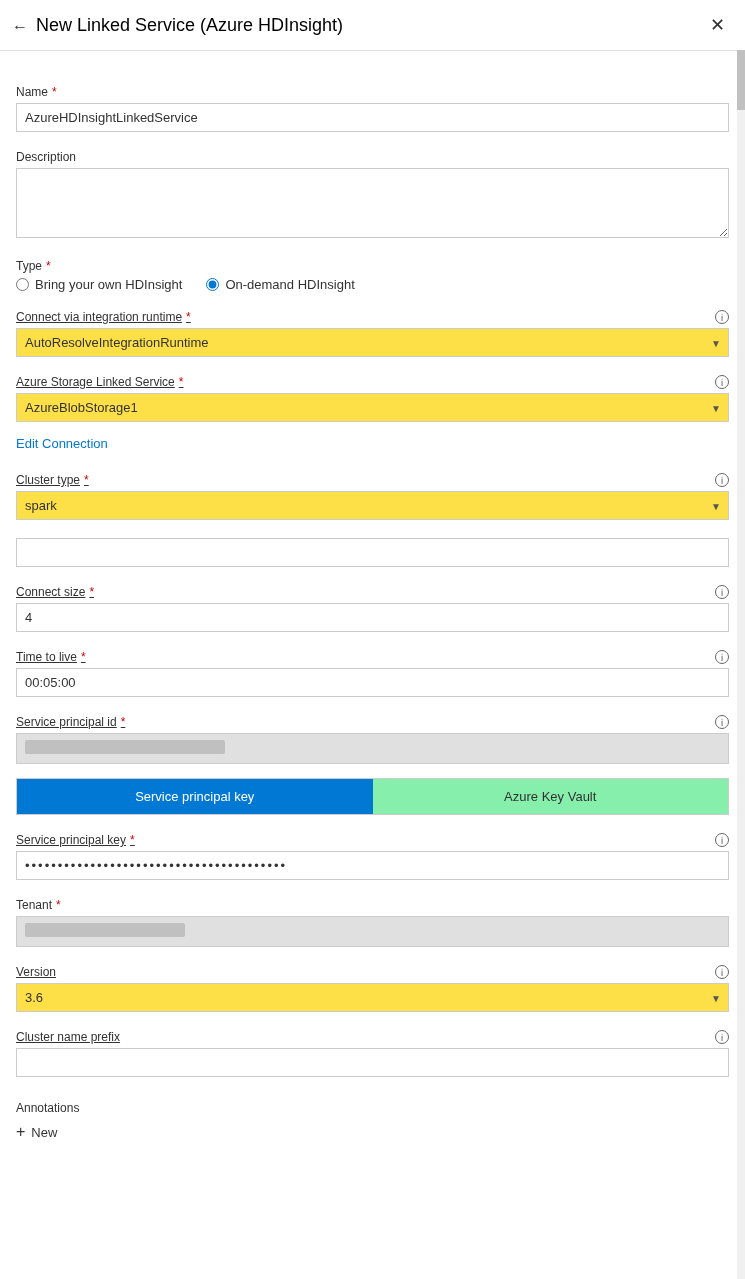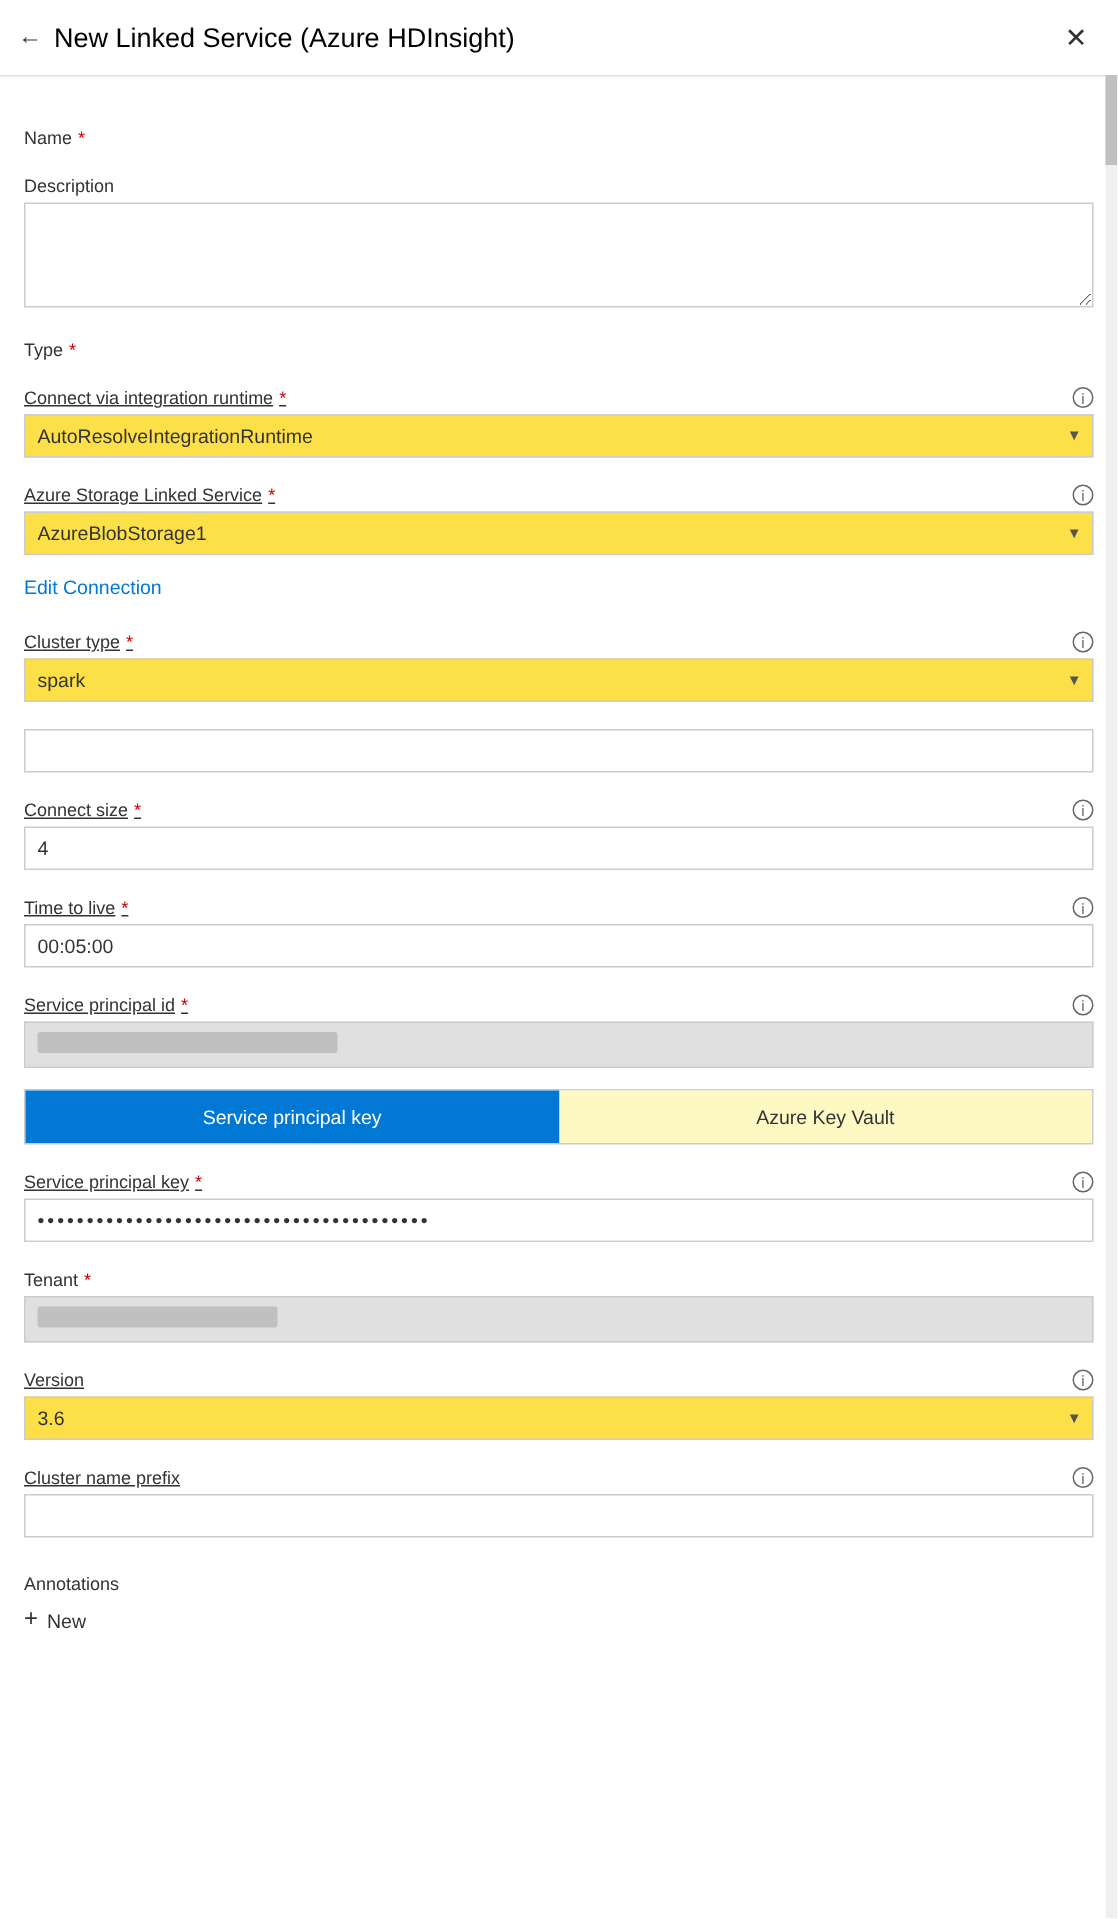--- a/index.html
+++ b/index.html
@@ -199,21 +199,21 @@
       font-size: 13px;
       font-weight: 500;
     }
 
     .tab-btn.active {
       background: #0078d4;
       color: #fff;
     }
 
     .tab-btn.inactive {
-      background: #fef9c3;
+      background: #86efac;
       color: #333;
     }
 
     .password-field {
       width: 100%;
       border: 1px solid #ccc;
       padding: 6px 8px;
       font-size: 13px;
       color: #333;
       letter-spacing: 2px;
@@ -304,35 +304,46 @@
   </div>
 
   <div class="panel-body">
 
     
     <div class="field-group">
       <div class="field-label">
         <span>Name</span>
         <span class="required-star">*</span>
       </div>
+      <input type="text" value="AzureHDInsightLinkedService" style="">
     </div>
 
     
     <div class="field-group">
       <div class="field-label">
         <span>Description</span>
       </div>
       <textarea style="height: 70px;"></textarea>
     </div>
 
     
     <div class="field-group">
       <div class="field-label">
         <span>Type</span>
         <span class="required-star">*</span>
+      </div>
+      <div class="radio-group">
+        <label class="radio-option">
+          <input type="radio" name="hdinsight-type" value="own" style="">
+          <span>Bring your own HDInsight</span>
+        </label>
+        <label class="radio-option">
+          <input type="radio" name="hdinsight-type" value="ondemand" checked="" style="">
+          <span>On-demand HDInsight</span>
+        </label>
       </div>
     </div>
 
     
     <div class="field-group">
       <div class="field-label-row">
         <div class="left">
           <span>Connect via integration runtime</span>
           <span class="required-star">*</span>
         </div>

